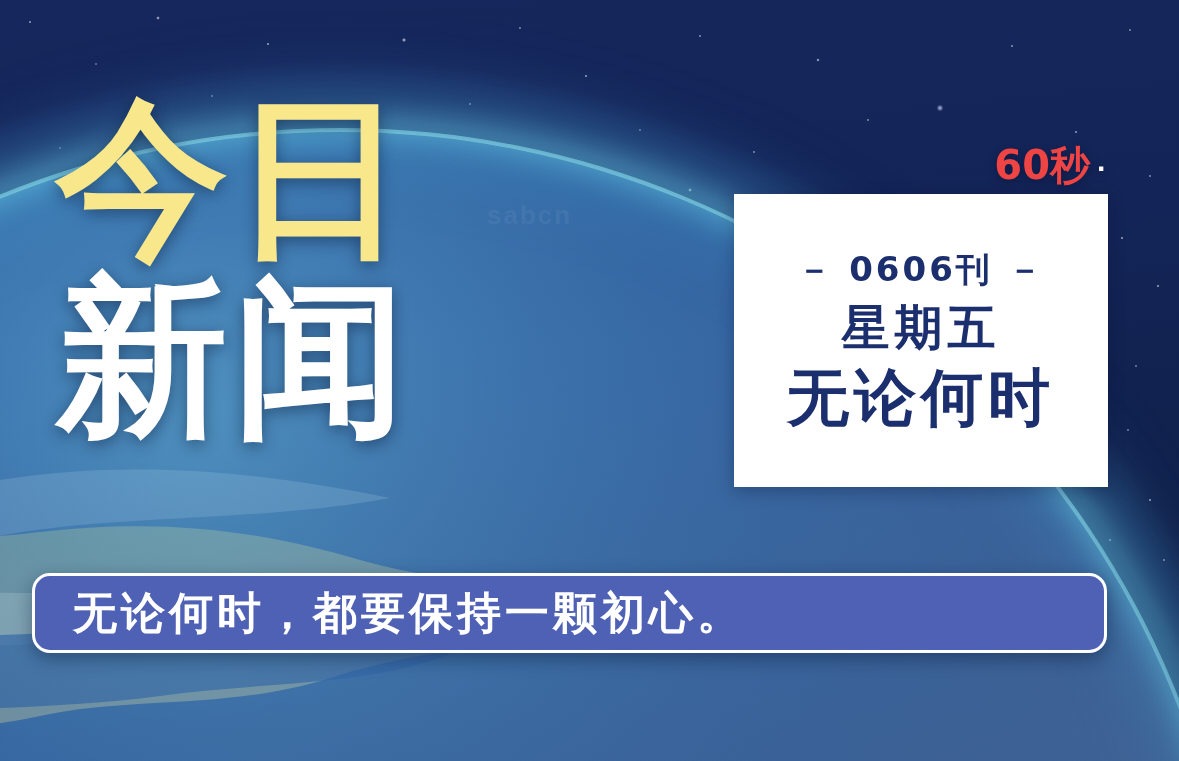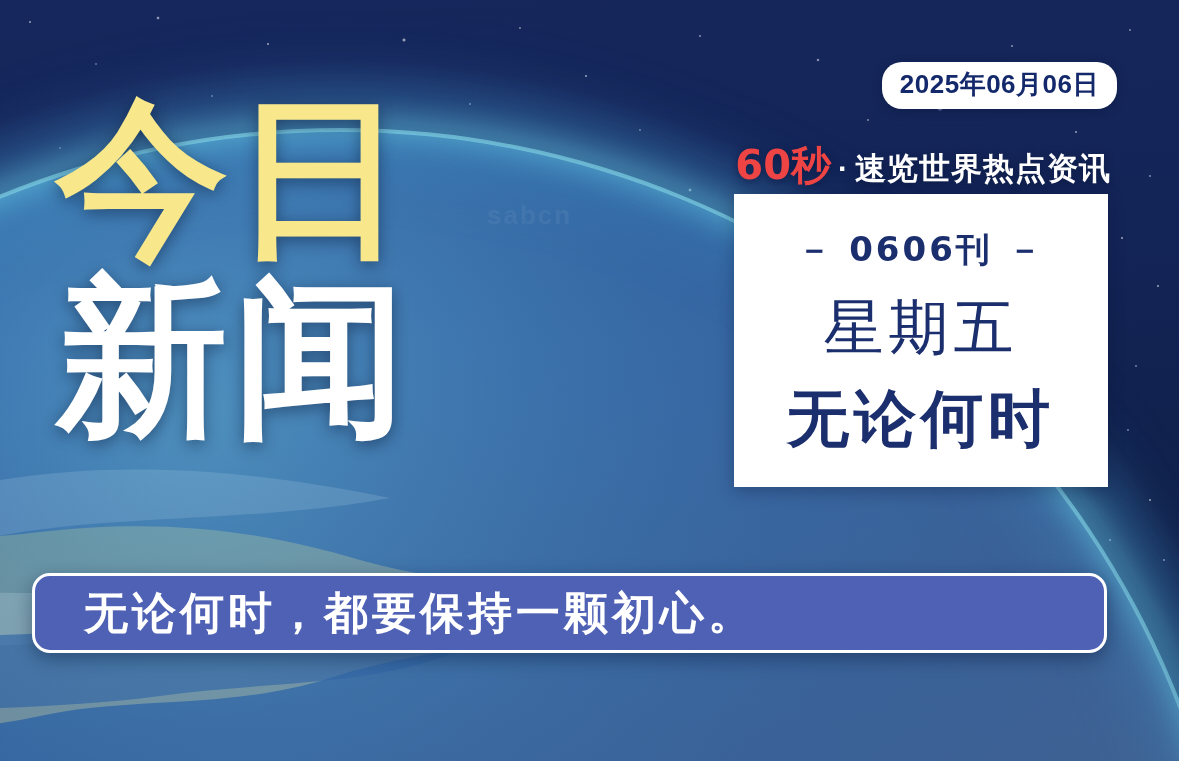--- a/index.html
+++ b/index.html
@@ -243,34 +243,34 @@
     position: absolute;
     left: 734px;
     top: 194px;
     width: 374px;
     height: 293px;
     background: #ffffff;
     display: flex;
     flex-direction: column;
     align-items: center;
     justify-content: center;
-    gap: 17px;
+    gap: 4px;
     box-shadow: 0 4px 16px rgba(5,14,42,.30);
   }
   .card .issue {
     font-size: 34px;
     font-weight: 700;
     color: #1B2E6E;
     letter-spacing: 3px;
     font-family: "DejaVu Sans", "Liberation Sans", sans-serif;
     margin-top: 2px;
   }
   .card .weekday {
-    font-size: 60px;
-    font-weight: 400;
+    font-size: 48px;
+    font-weight: 700;
     color: #1B2E6E;
     letter-spacing: 5px;
     line-height: 1.25;
     font-family: "DejaVu Sans", "Liberation Sans", sans-serif;
   }
   .card .lunar {
     font-size: 62px;
     font-weight: 900;
     color: #1B2E6E;
     letter-spacing: 5px;
@@ -291,21 +291,21 @@
     display: flex;
     align-items: center;
     box-shadow: 0 6px 18px rgba(6,16,48,.38);
     box-sizing: border-box;
   }
   .quote-banner .quote-text {
     font-size: 44px;
     font-weight: 900;
     color: #ffffff;
     letter-spacing: 4px;
-    padding-left: 49px;
+    padding-left: 38px;
     font-family: "DejaVu Sans", "Liberation Sans", sans-serif;
     white-space: nowrap;
   }
 </style>
 </head>
 <body>
 
 <div id="poster">
 
   <div class="bg-space2"></div>
@@ -377,26 +377,24 @@
 
   <div class="bg-wash"></div>
 
   <div class="watermark">sabcn</div>
 
   <div class="headline">
     <span class="line l1">今日</span>
     <span class="line l2">新闻</span>
   </div>
 
-  <div class="date-pill">2025年06月06日</div>
 
   <div class="tagline">
     <span class="sec">60秒</span>
     <span class="dot">·</span>
-    <span class="txt">速览世界热点资讯</span>
   </div>
 
   <div class="card">
     <div class="issue">－ 0606刊 －</div>
     <div class="weekday">星期五</div>
     <div class="lunar">无论何时</div>
   </div>
 
   <div class="quote-banner">
     <span class="quote-text">无论何时，都要保持一颗初心。</span>

